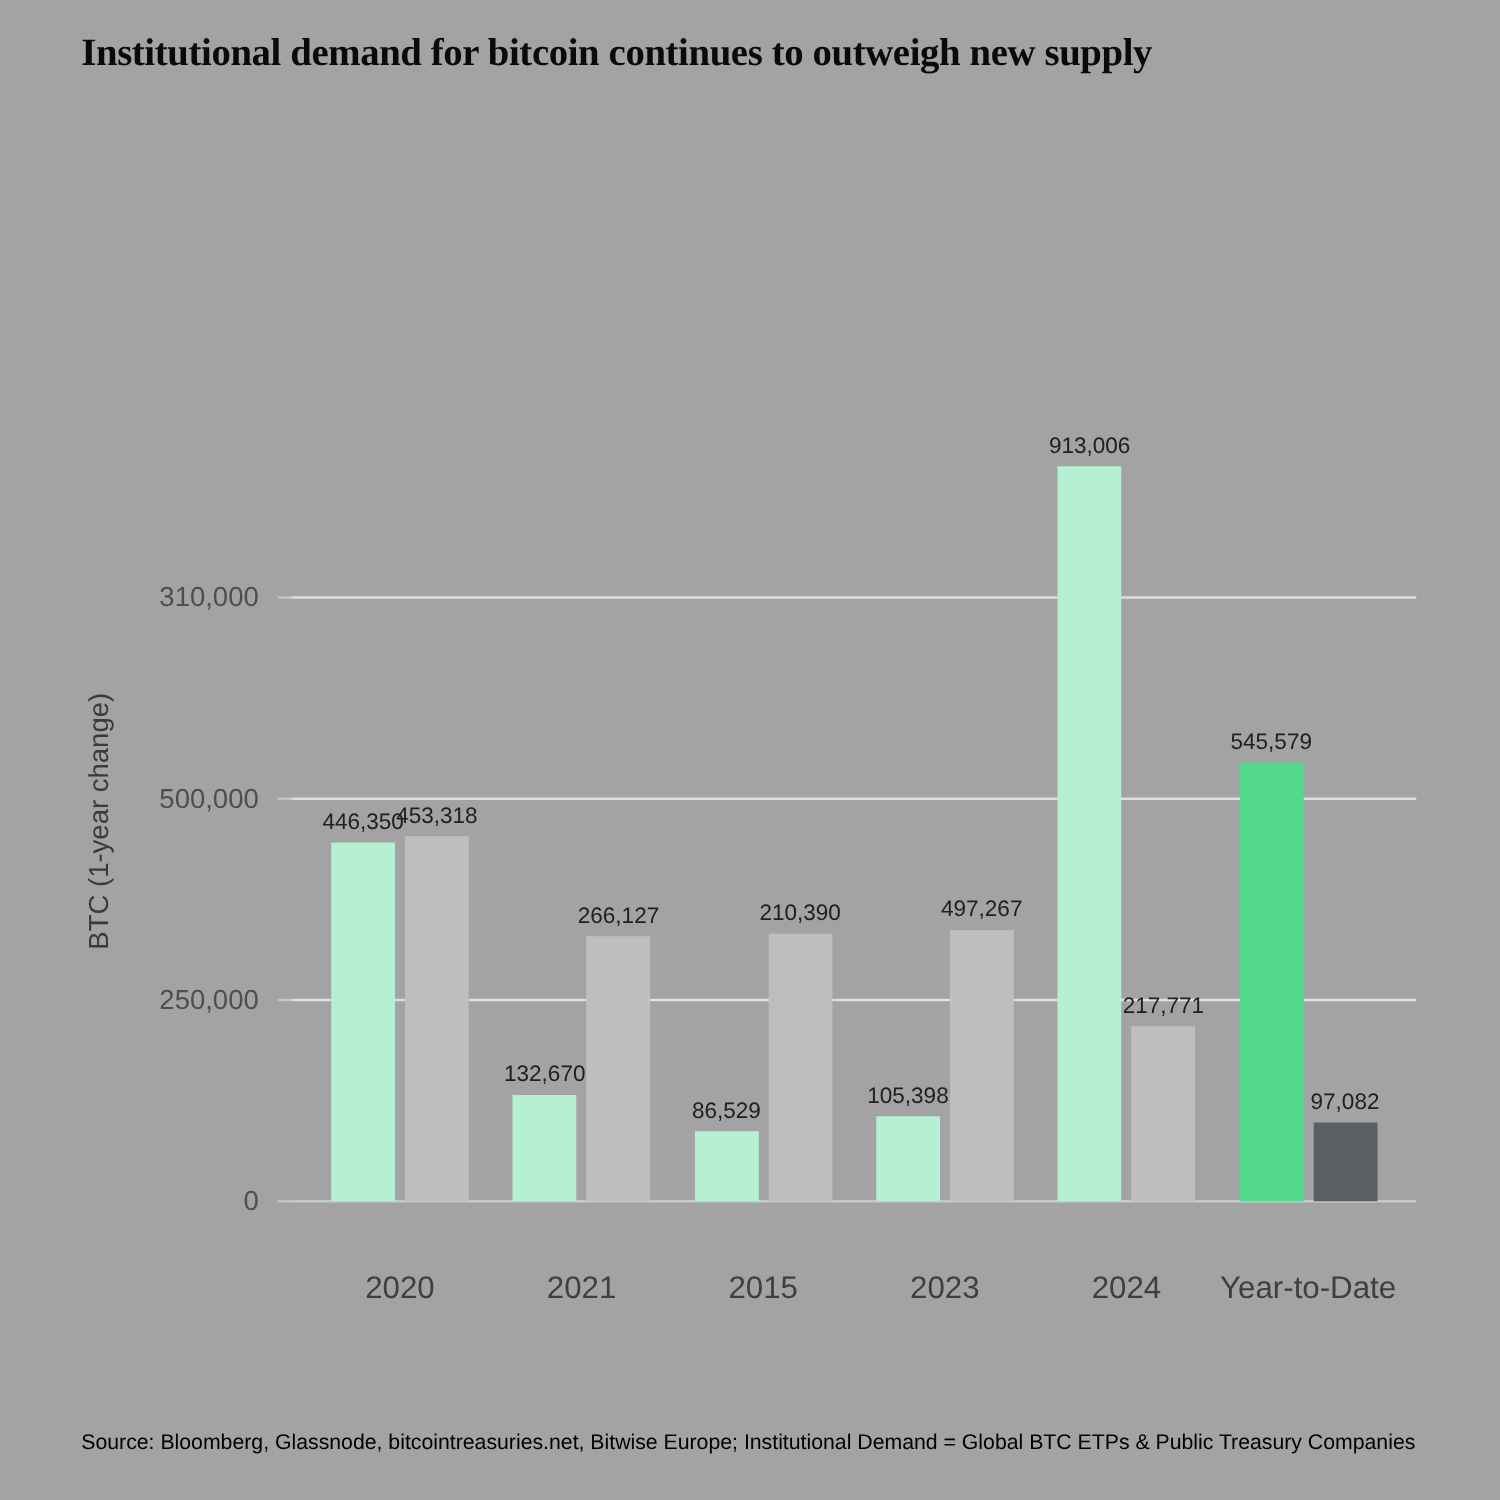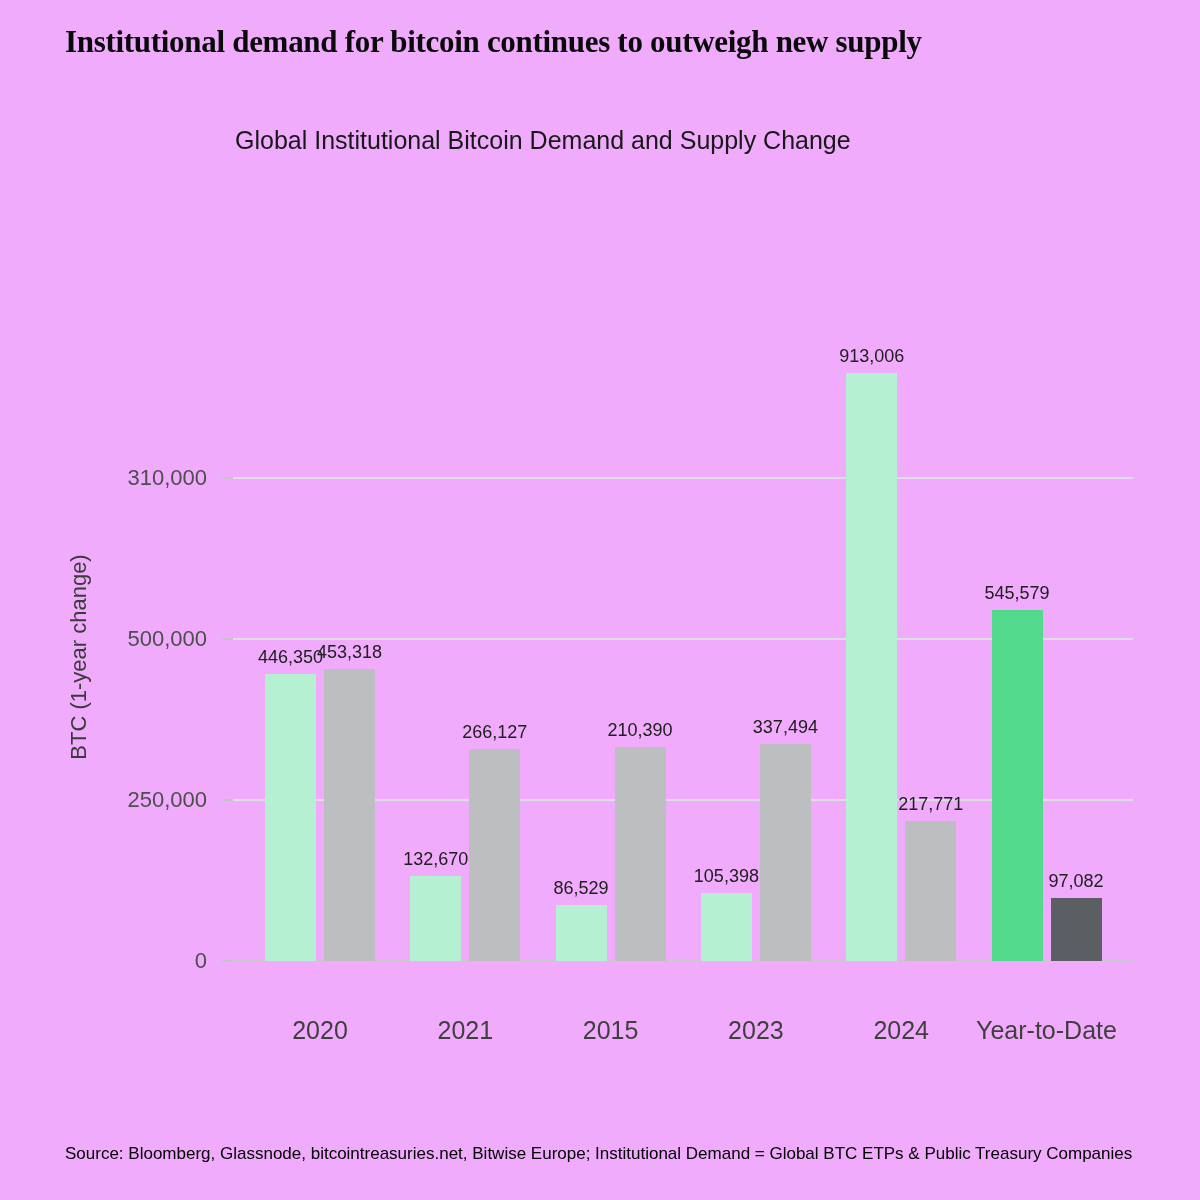--- a/index.html
+++ b/index.html
@@ -1,16 +1,16 @@
 <!DOCTYPE html>
 <html><head>
 <meta charset="utf-8">
 <style>
   html,body{margin:0;padding:0;background:#ffffff;}
-  .canvas{position:relative;width:1200px;height:1200px;background:#f0abfc;overflow:hidden;
+  .canvas{position:relative;width:1200px;height:1200px;background:#a3a3a3;overflow:hidden;
           font-family:"Liberation Sans",sans-serif;}
   .title{position:absolute;left:65px;top:24px;margin:0;
          font-family:"Liberation Serif",serif;font-weight:700;font-size:31px;
          letter-spacing:-0.3px;color:#0a0a0a;white-space:nowrap;}
   .subtitle{position:absolute;left:235px;top:126px;font-size:25px;color:#181818;white-space:nowrap;}
   .logo{position:absolute;left:922px;top:88px;font-family:"Liberation Serif",serif;
         font-weight:700;font-size:40px;color:#0a0a0a;letter-spacing:0.5px;}
   .logo sup{font-size:15px;vertical-align:28px;margin-left:1px;}
   .legend{position:absolute;left:645px;top:220px;display:flex;align-items:center;}
   .legend .swatch{width:18px;height:18px;display:inline-block;}
@@ -21,21 +21,20 @@
   .source{position:absolute;left:65px;top:1144px;font-size:17px;color:#000;white-space:nowrap;}
   #chart-layer{position:absolute;left:0;top:0;width:1200px;height:1200px;}
 </style>
 </head>
 <body>
 
 <div class="canvas">
 
   <h1 class="title">Institutional demand for bitcoin continues to outweigh new supply</h1>
 
-  <div class="subtitle">Global Institutional Bitcoin Demand and Supply Change</div>
 
 
 
   <div class="ylabel">BTC (1-year change)</div>
 
   <div id="chart-layer">
       <div style="position: absolute; left: 222px; width: 11px; top: 960.25px; height: 1.5px; background: rgb(194, 196, 198);"></div>
       <div style="position: absolute; right: 993px; top: 947px; font: 22px / 28px &quot;Liberation Sans&quot;, sans-serif; color: rgb(78, 78, 78); white-space: nowrap;">0</div>
       <div style="position: absolute; left: 233px; width: 900px; top: 799.25px; height: 1.5px; background: rgb(220, 222, 223);"></div>
       <div style="position: absolute; left: 222px; width: 11px; top: 799.25px; height: 1.5px; background: rgb(194, 196, 198);"></div>
@@ -58,21 +57,21 @@
       <div style="position: absolute; left: 494.8px; top: 721.939px; transform: translateX(-50%); white-space: nowrap; font: 18px &quot;Liberation Sans&quot;, sans-serif; color: rgb(32, 32, 32);">266,127</div>
       <div style="position: absolute; left: 465.3px; top: 1016px; transform: translateX(-50%); white-space: nowrap; font: 25px &quot;Liberation Sans&quot;, sans-serif; color: rgb(63, 63, 63);">2021</div>
       <div style="position: absolute; left: 555.6px; top: 905.275px; width: 51px; height: 55.7247px; background: rgb(182, 240, 210);"></div>
       <div style="position: absolute; left: 581.1px; top: 878.275px; transform: translateX(-50%); white-space: nowrap; font: 18px &quot;Liberation Sans&quot;, sans-serif; color: rgb(32, 32, 32);">86,529</div>
       <div style="position: absolute; left: 614.6px; top: 746.918px; width: 51px; height: 214.082px; background: rgb(188, 190, 192);"></div>
       <div style="position: absolute; left: 640.1px; top: 719.918px; transform: translateX(-50%); white-space: nowrap; font: 18px &quot;Liberation Sans&quot;, sans-serif; color: rgb(32, 32, 32);">210,390</div>
       <div style="position: absolute; left: 610.6px; top: 1016px; transform: translateX(-50%); white-space: nowrap; font: 25px &quot;Liberation Sans&quot;, sans-serif; color: rgb(63, 63, 63);">2015</div>
       <div style="position: absolute; left: 700.9px; top: 893.124px; width: 51px; height: 67.8763px; background: rgb(182, 240, 210);"></div>
       <div style="position: absolute; left: 726.4px; top: 866.124px; transform: translateX(-50%); white-space: nowrap; font: 18px &quot;Liberation Sans&quot;, sans-serif; color: rgb(32, 32, 32);">105,398</div>
       <div style="position: absolute; left: 759.9px; top: 743.654px; width: 51px; height: 217.346px; background: rgb(188, 190, 192);"></div>
-      <div style="position: absolute; left: 785.4px; top: 716.654px; transform: translateX(-50%); white-space: nowrap; font: 18px &quot;Liberation Sans&quot;, sans-serif; color: rgb(32, 32, 32);">337,494</div>
+      <div style="position: absolute; left: 785.4px; top: 716.654px; transform: translateX(-50%); white-space: nowrap; font: 18px &quot;Liberation Sans&quot;, sans-serif; color: rgb(32, 32, 32);">497,267</div>
       <div style="position: absolute; left: 755.9px; top: 1016px; transform: translateX(-50%); white-space: nowrap; font: 25px &quot;Liberation Sans&quot;, sans-serif; color: rgb(63, 63, 63);">2023</div>
       <div style="position: absolute; left: 846.2px; top: 373.024px; width: 51px; height: 587.976px; background: rgb(182, 240, 210);"></div>
       <div style="position: absolute; left: 871.7px; top: 346.024px; transform: translateX(-50%); white-space: nowrap; font: 18px &quot;Liberation Sans&quot;, sans-serif; color: rgb(32, 32, 32);">913,006</div>
       <div style="position: absolute; left: 905.2px; top: 820.755px; width: 51px; height: 140.245px; background: rgb(188, 190, 192);"></div>
       <div style="position: absolute; left: 930.7px; top: 793.755px; transform: translateX(-50%); white-space: nowrap; font: 18px &quot;Liberation Sans&quot;, sans-serif; color: rgb(32, 32, 32);">217,771</div>
       <div style="position: absolute; left: 901.2px; top: 1016px; transform: translateX(-50%); white-space: nowrap; font: 25px &quot;Liberation Sans&quot;, sans-serif; color: rgb(63, 63, 63);">2024</div>
       <div style="position: absolute; left: 991.5px; top: 609.647px; width: 51px; height: 351.353px; background: rgb(82, 217, 140);"></div>
       <div style="position: absolute; left: 1017px; top: 582.647px; transform: translateX(-50%); white-space: nowrap; font: 18px &quot;Liberation Sans&quot;, sans-serif; color: rgb(32, 32, 32);">545,579</div>
       <div style="position: absolute; left: 1050.5px; top: 898.479px; width: 51px; height: 62.5208px; background: rgb(91, 95, 99);"></div>
       <div style="position: absolute; left: 1076px; top: 871.479px; transform: translateX(-50%); white-space: nowrap; font: 18px &quot;Liberation Sans&quot;, sans-serif; color: rgb(32, 32, 32);">97,082</div>

